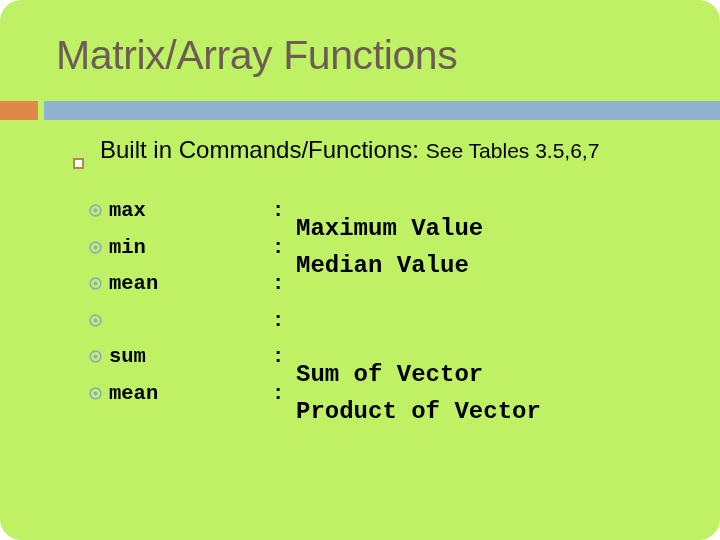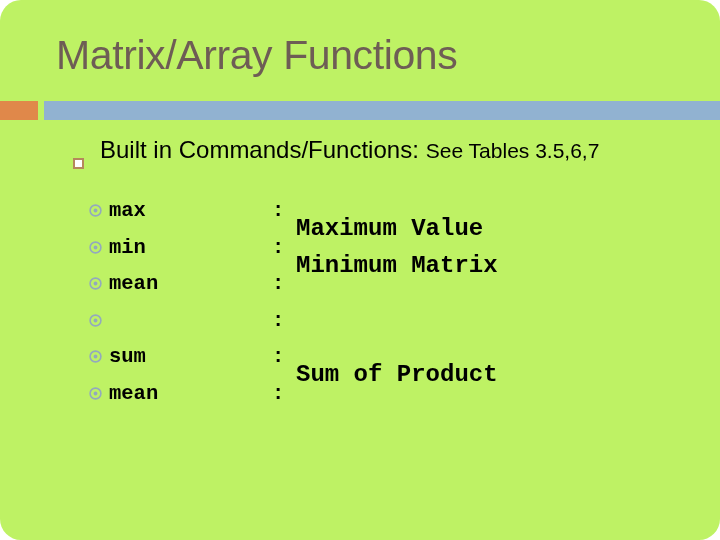--- a/index.html
+++ b/index.html
@@ -196,21 +196,21 @@
 
       <li class="fn-row">
         <span class="dot-bullet">
           <svg width="13" height="13" viewBox="0 0 13 13">
             <circle cx="6.5" cy="6.5" r="5.4" fill="none" stroke="#93a9be" stroke-width="1.6"></circle>
             <circle cx="6.5" cy="6.5" r="1.9" fill="#93a9be"></circle>
           </svg>
         </span>
         <span class="fn-name">min</span>
         <span class="fn-colon">:</span>
-        <span class="fn-desc">Minimum Matrix</span>
+        <span class="fn-desc">Median Value</span>
       </li>
 
       <li class="fn-row">
         <span class="dot-bullet">
           <svg width="13" height="13" viewBox="0 0 13 13">
             <circle cx="6.5" cy="6.5" r="5.4" fill="none" stroke="#93a9be" stroke-width="1.6"></circle>
             <circle cx="6.5" cy="6.5" r="1.9" fill="#93a9be"></circle>
           </svg>
         </span>
         <span class="fn-name">mean</span>
@@ -229,29 +229,30 @@
 
       <li class="fn-row">
         <span class="dot-bullet">
           <svg width="13" height="13" viewBox="0 0 13 13">
             <circle cx="6.5" cy="6.5" r="5.4" fill="none" stroke="#93a9be" stroke-width="1.6"></circle>
             <circle cx="6.5" cy="6.5" r="1.9" fill="#93a9be"></circle>
           </svg>
         </span>
         <span class="fn-name">sum</span>
         <span class="fn-colon">:</span>
-        <span class="fn-desc">Sum of Product</span>
+        <span class="fn-desc">Sum of Vector</span>
       </li>
 
       <li class="fn-row">
         <span class="dot-bullet">
           <svg width="13" height="13" viewBox="0 0 13 13">
             <circle cx="6.5" cy="6.5" r="5.4" fill="none" stroke="#93a9be" stroke-width="1.6"></circle>
             <circle cx="6.5" cy="6.5" r="1.9" fill="#93a9be"></circle>
           </svg>
         </span>
         <span class="fn-name">mean</span>
         <span class="fn-colon">:</span>
+        <span class="fn-desc">Product of Vector</span>
       </li>
 
     </ul>
   </div>
 </div>
 
 </body></html>

